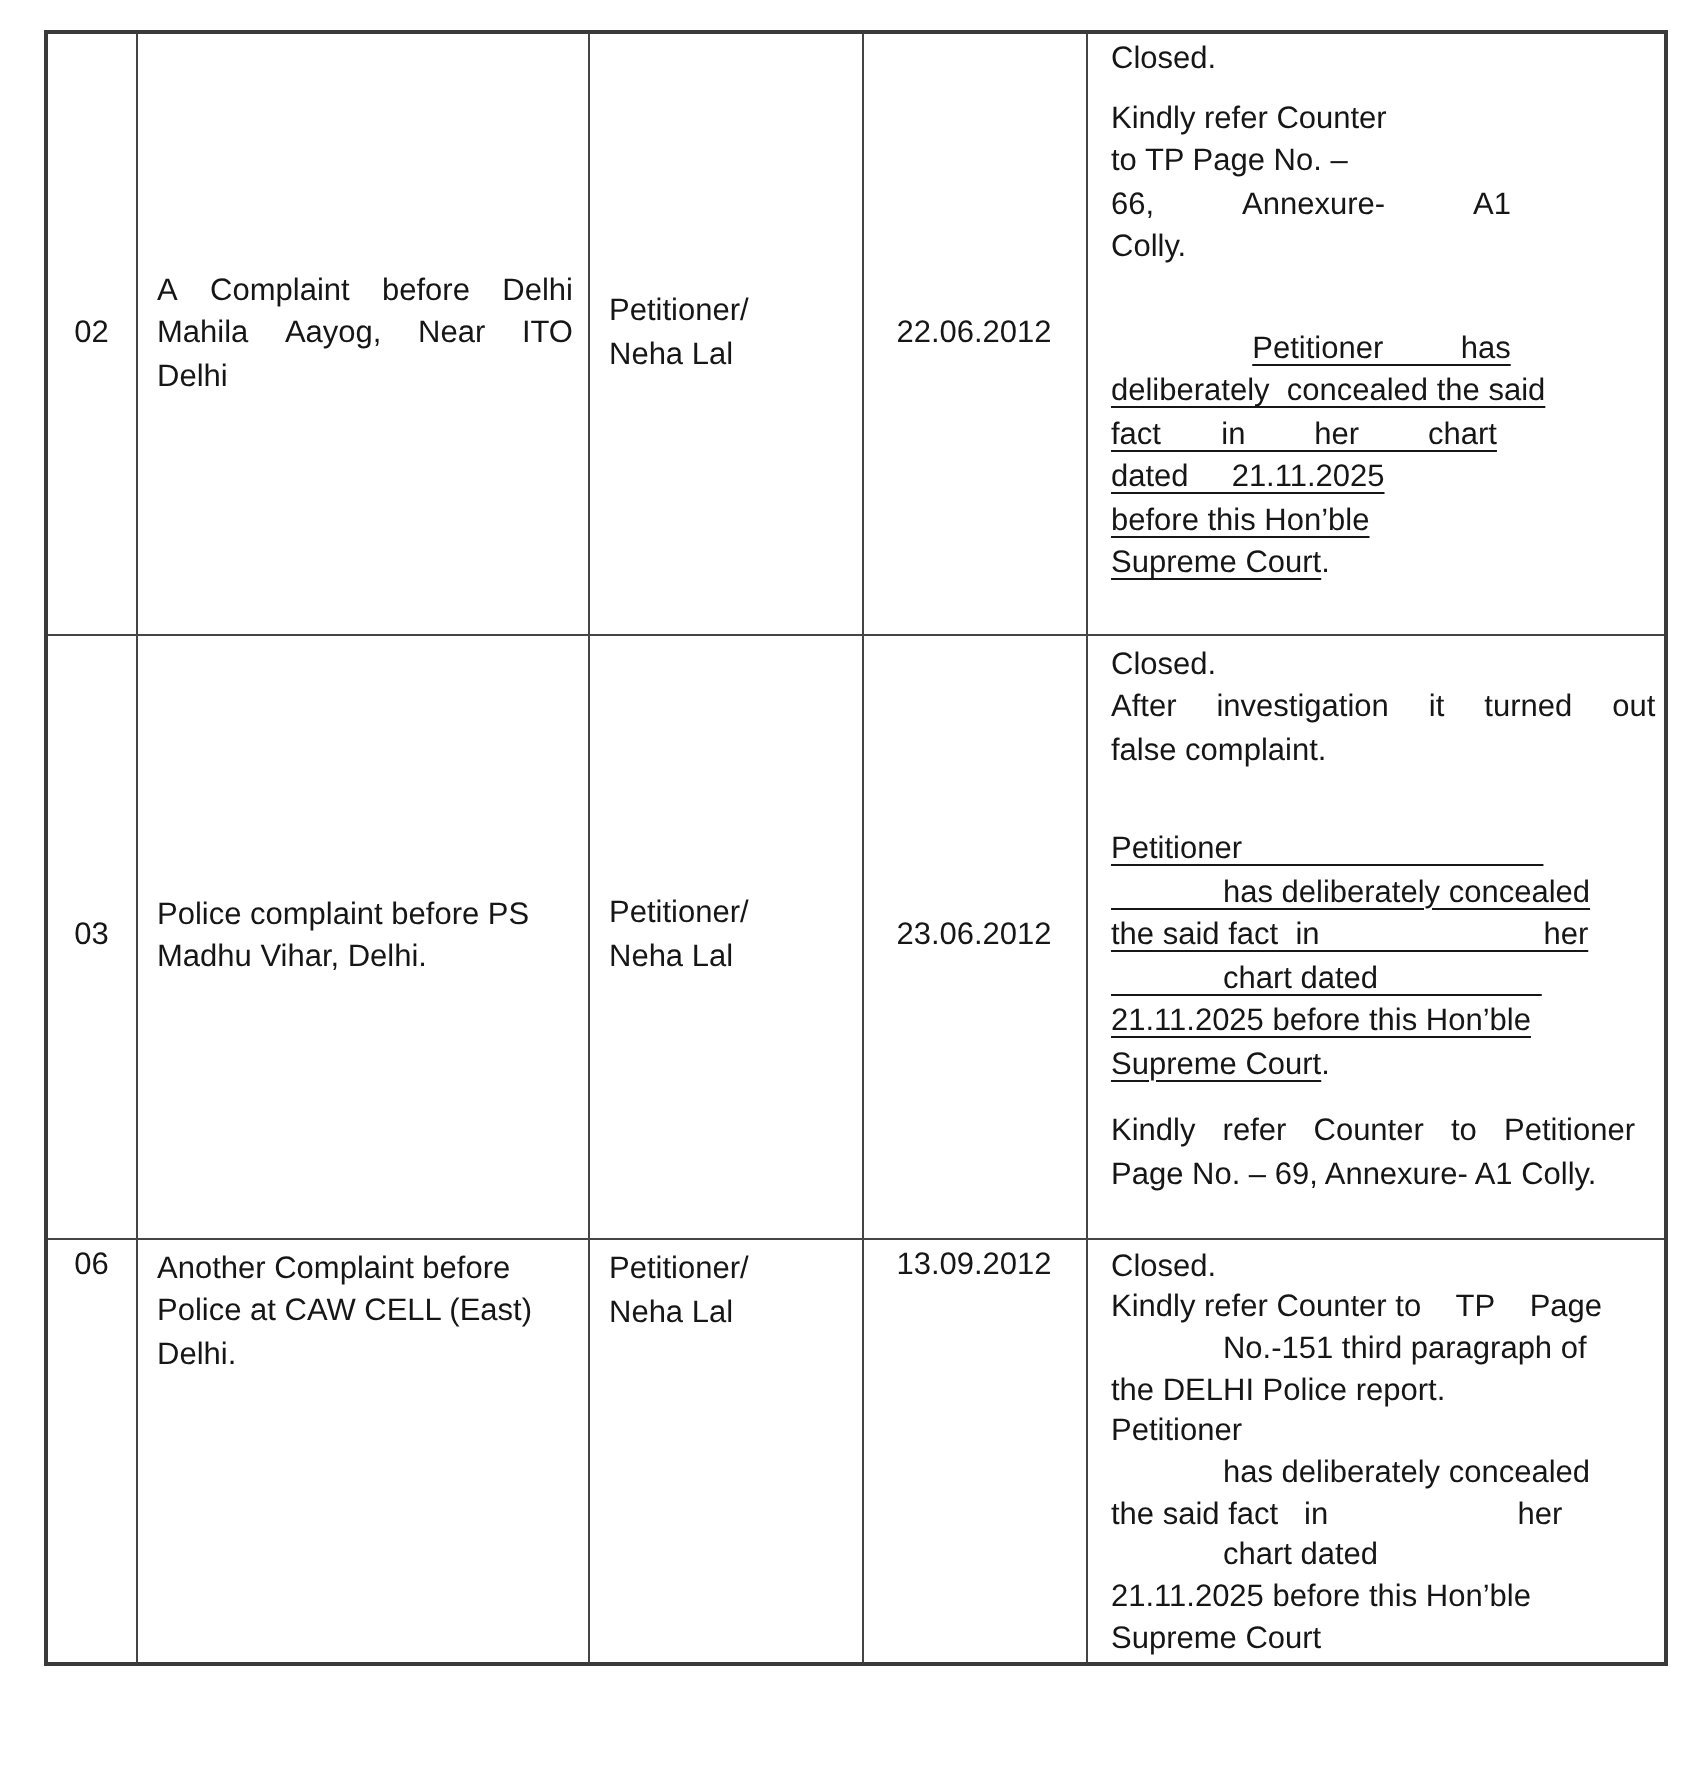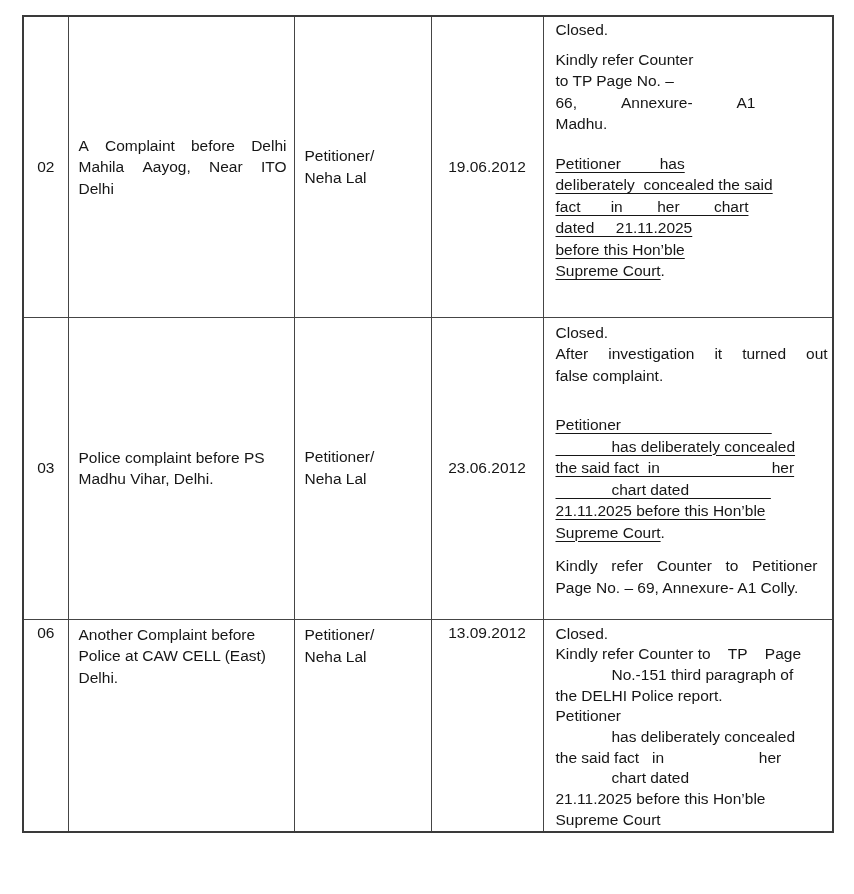--- a/index.html
+++ b/index.html
@@ -59,28 +59,28 @@
     <td class="mid num">02</td>
     <td class="mid padL">
           <div class="line spread" style="width: 208px;"><span>A</span><span>Complaint</span><span>before</span><span>Delhi</span></div>
           <div class="line spread" style="width: 208px;"><span>Mahila</span><span>Aayog,</span><span>Near</span><span>ITO</span></div>
           <div class="line"><span>Delhi</span></div>
         </td>
     <td class="mid padL fb">
       <div class="line">Petitioner/</div>
       <div class="line">Neha Lal</div>
     </td>
-    <td class="mid date">19.06.2012</td>
+    <td class="mid date">22.06.2012</td>
     <td class="remarks">
           <div class="line"><span>Closed.</span></div>
           <div class="line" style="margin-top: 8px;"><span>Kindly refer Counter</span></div>
           <div class="line"><span>to TP Page No. –</span></div>
           <div class="line spread" style="width: 200px; gap: 37px;"><span>66,</span><span>Annexure-</span><span>A1</span></div>
-          <div class="line"><span>Madhu.</span></div>
-          <div class="line" style="margin-top: 18px;"><span class="u">Petitioner&nbsp;&nbsp;&nbsp;&nbsp;&nbsp;&nbsp;&nbsp;&nbsp;&nbsp;has</span></div>
+          <div class="line"><span>Colly.</span></div>
+          <div class="line" style="margin-top: 29px; text-align: center;"><span class="u">Petitioner&nbsp;&nbsp;&nbsp;&nbsp;&nbsp;&nbsp;&nbsp;&nbsp;&nbsp;has</span></div>
           <div class="line"><span class="u">deliberately&nbsp;&nbsp;concealed the said</span></div>
           <div class="line" style=""><span class="u">fact&nbsp;&nbsp;&nbsp;&nbsp;&nbsp;&nbsp;&nbsp;in&nbsp;&nbsp;&nbsp;&nbsp;&nbsp;&nbsp;&nbsp;&nbsp;her&nbsp;&nbsp;&nbsp;&nbsp;&nbsp;&nbsp;&nbsp;&nbsp;chart</span></div>
           <div class="line"><span class="u">dated&nbsp;&nbsp;&nbsp;&nbsp;&nbsp;21.11.2025</span></div>
           <div class="line"><span class="u">before this Hon’ble</span></div>
           <div class="line"><span class="u">Supreme Court</span><span>.</span></div>
         </td>
   </tr>
 
   <tr class="r03">
     <td class="mid num">03</td>

